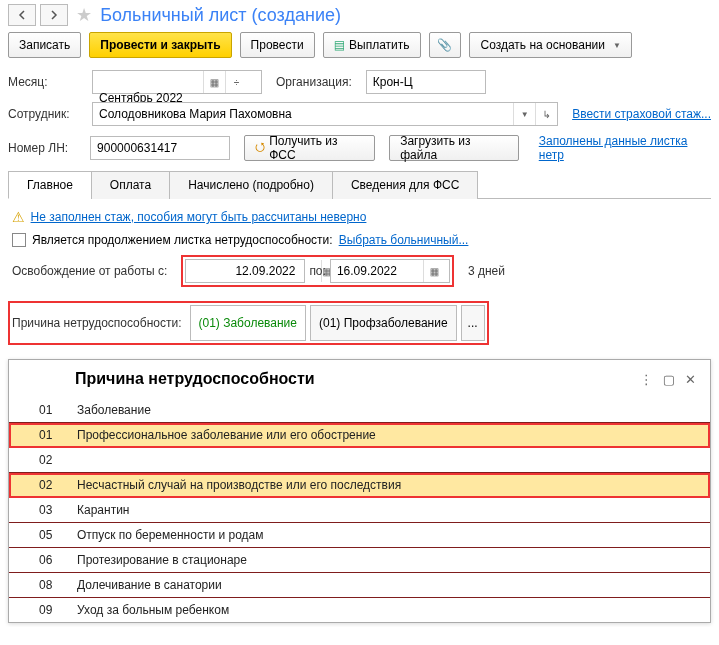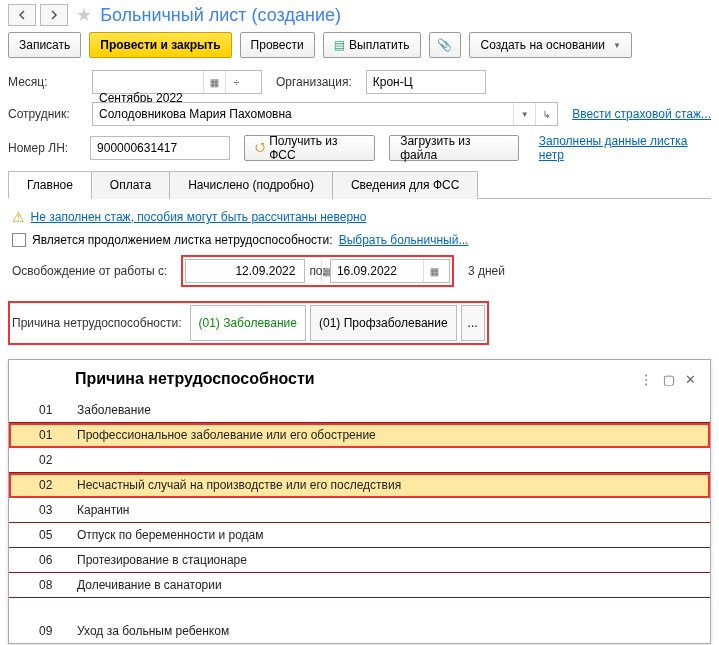--- a/index.html
+++ b/index.html
@@ -43,21 +43,21 @@
   .cause-btn.ellipsis{ padding:0 6px;}
 
   
   .popup { border:1px solid #aaa; background:#fff; margin-top:14px; position:relative; box-shadow:0 1px 4px rgba(0,0,0,0.15);}
   .popup-head { display:flex; align-items:center; justify-content:space-between; padding:10px 14px 10px 18px;}
   .popup-title { font-size:16px; font-weight:bold;margin-left:48px; }
   .popup-controls { display:flex; gap:10px; color:#666;}
   .popup-controls span{cursor:pointer; font-size:13px;}
   .popup-list { width:100%; }
   .popup-row { display:flex; align-items:center; padding:5px 10px 5px 30px; border-bottom:1px solid #7f1d1d; cursor:pointer;}
-  .popup-row:last-child{border-bottom:none;margin-top:21px;}
+  .popup-row:last-child{border-bottom:none;}
   .popup-row .code { width:38px; color:#222;}
   .popup-row .name { flex:1; color:#222;}
   .popup-row.highlight { background:#ffe8a1; outline:2px solid #e33; outline-offset:-2px;}
   .small-space{height:6px;}
 </style>
 </head>
 <body>
 
 <div class="app">
 

